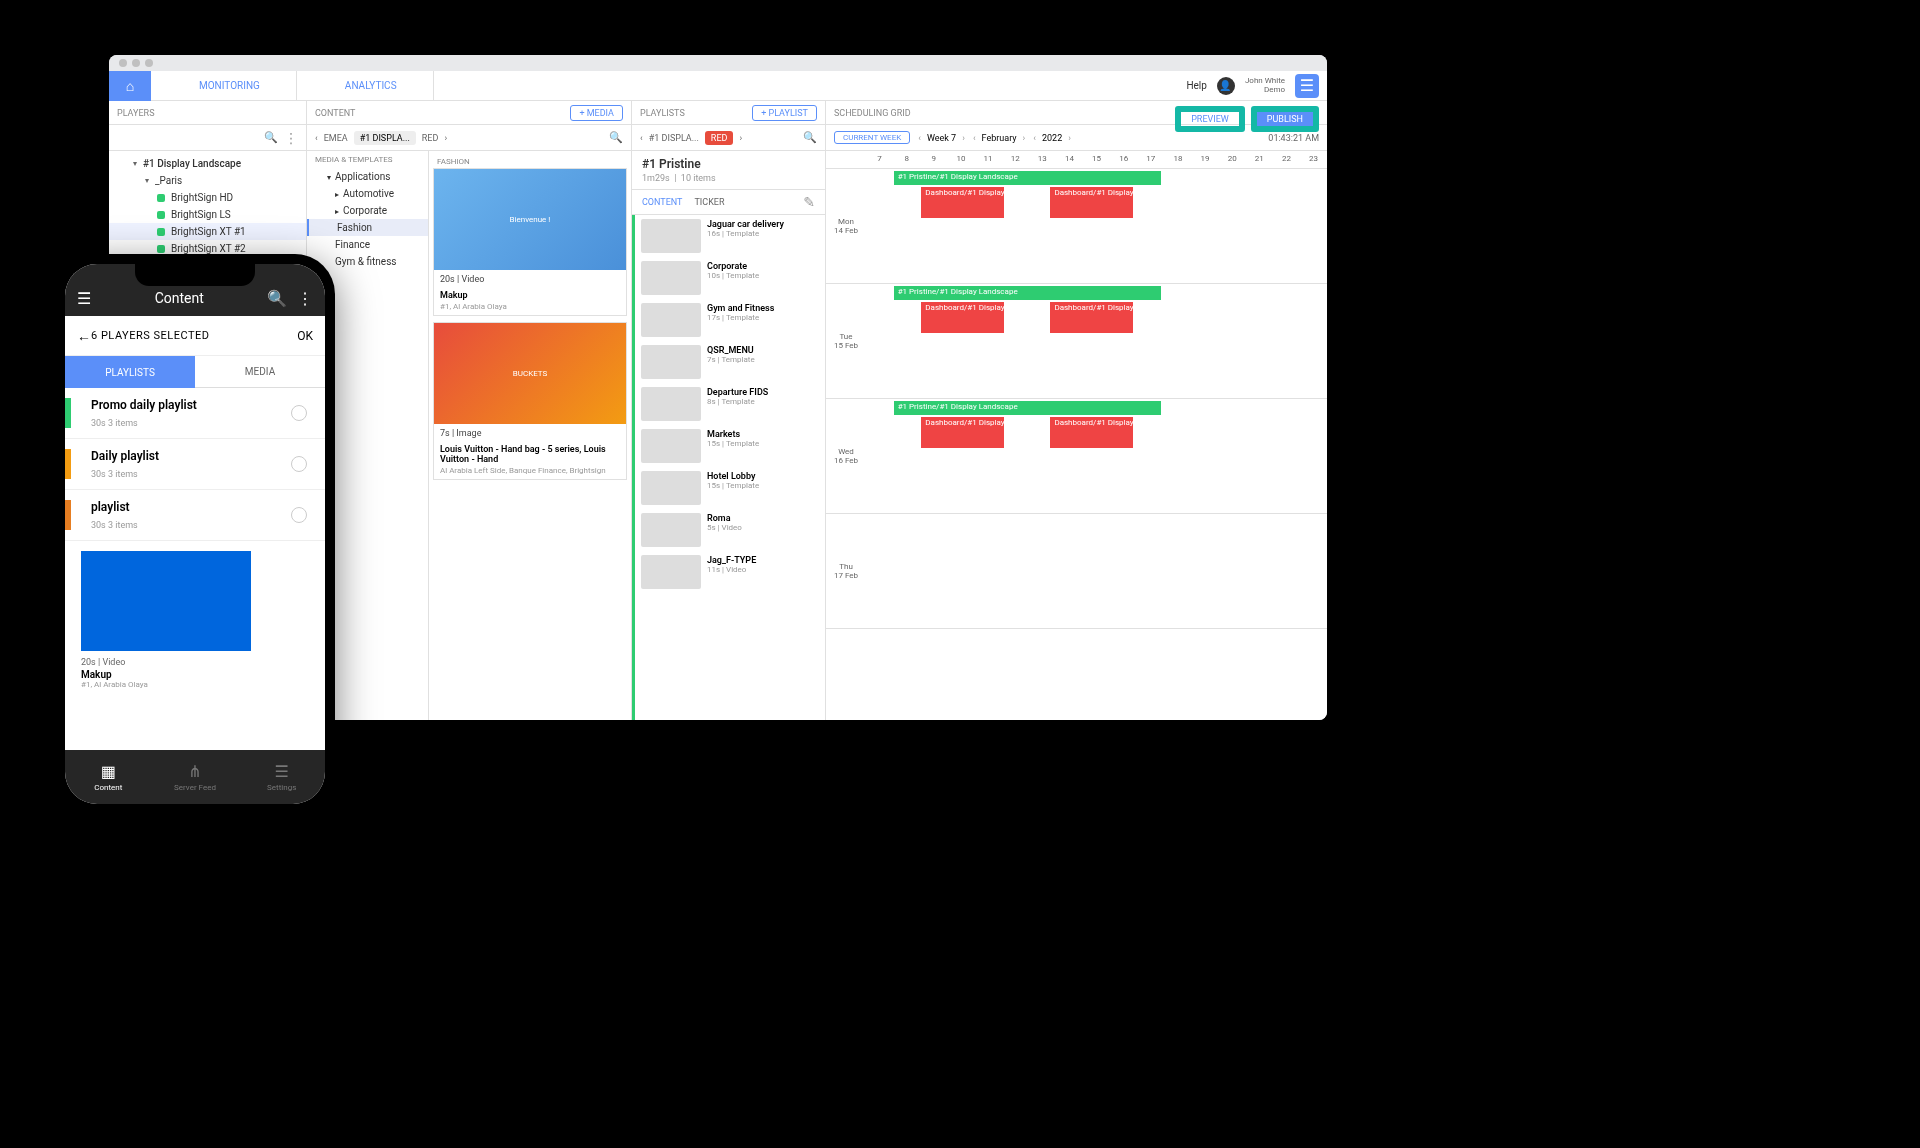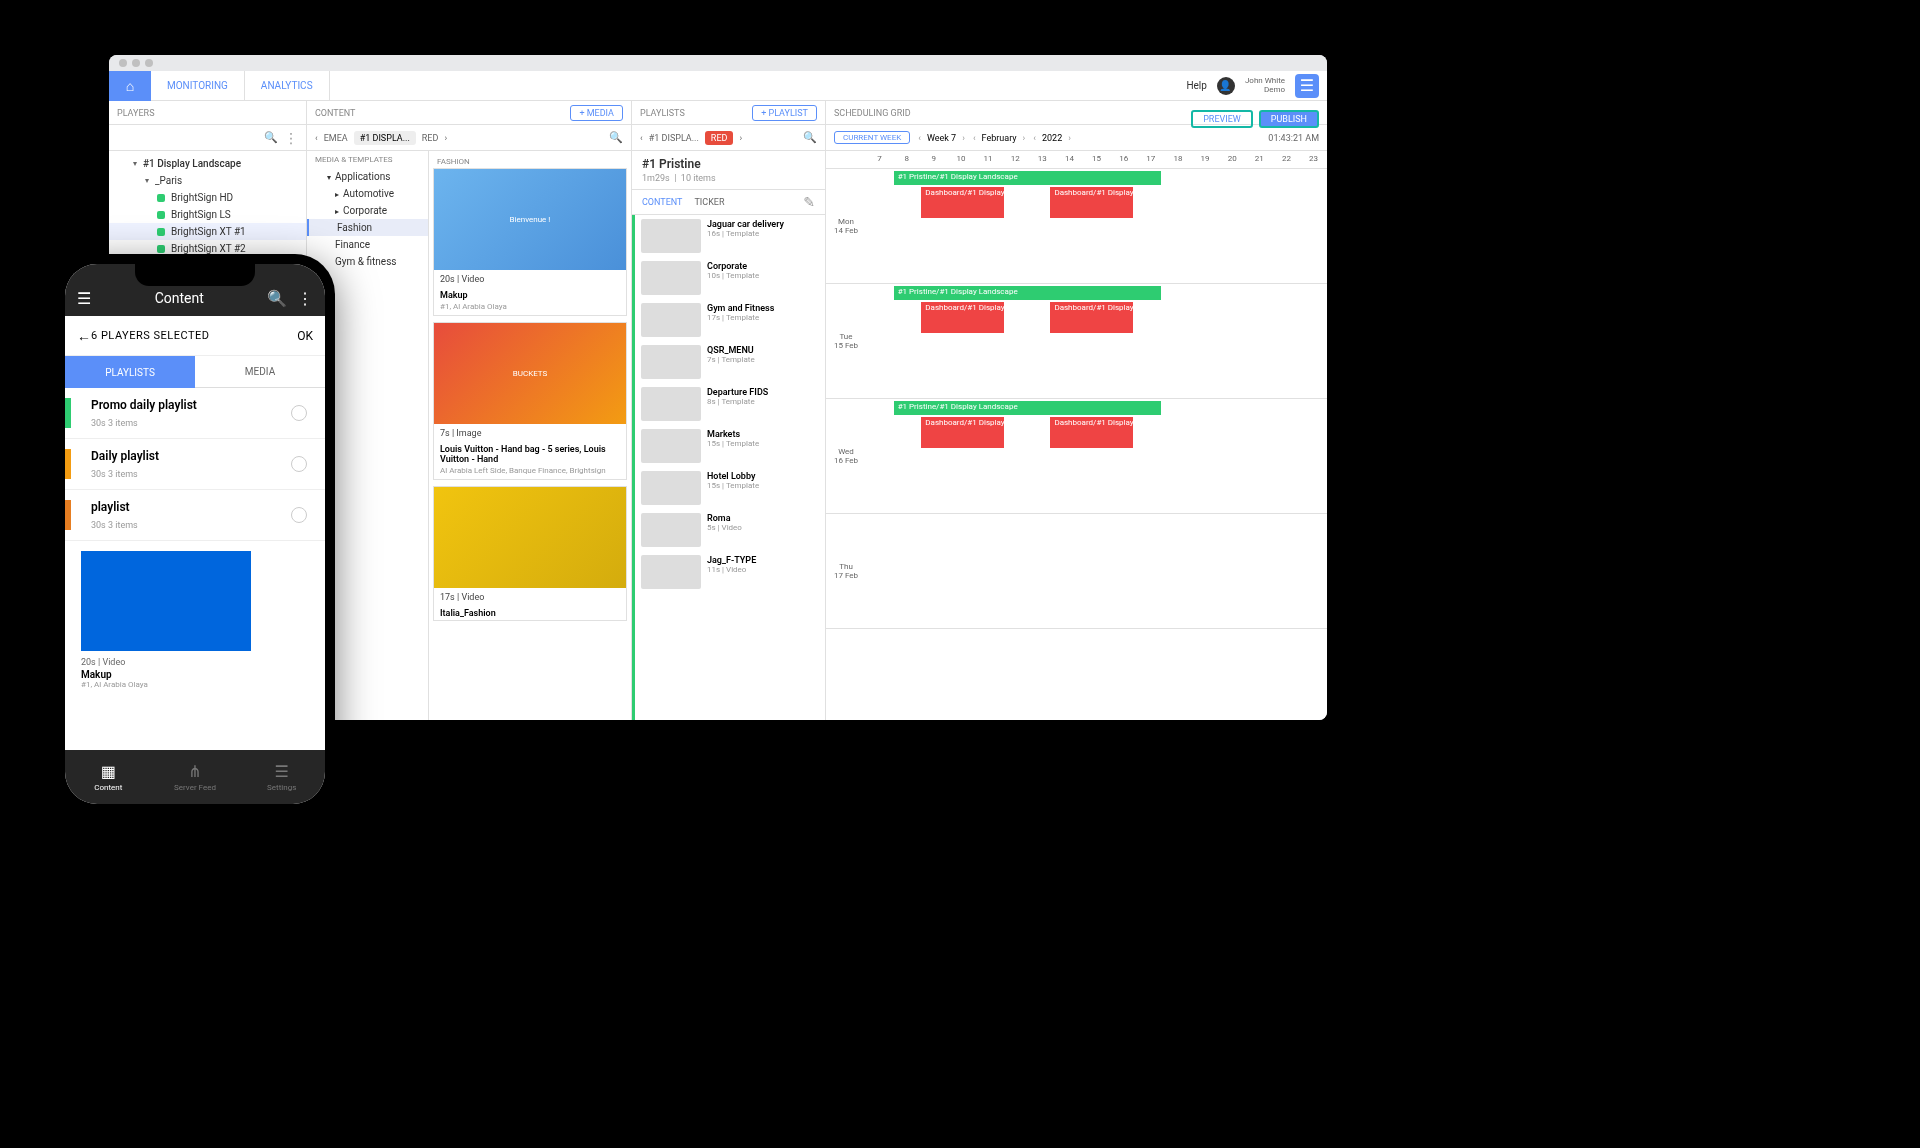--- a/index.html
+++ b/index.html
@@ -3,21 +3,21 @@
 <meta charset="utf-8">
 <style>
 * { margin:0; padding:0; box-sizing:border-box; font-family:-apple-system,BlinkMacSystemFont,"Segoe UI",Roboto,sans-serif; }
 body { background:#000; width:1920px; height:1148px; position:relative; overflow:hidden; }
 .desktop { position:absolute; left:109px; top:55px; width:1218px; height:665px; background:#f5f7fa; border-radius:8px; overflow:hidden; box-shadow:0 4px 20px rgba(0,0,0,0.3); }
 .titlebar { height:16px; background:#e8e9eb; display:flex; align-items:center; padding:0 10px; gap:5px; }
 .tbd { width:8px; height:8px; border-radius:50%; background:#c0c0c0; }
 .topbar { height:30px; display:flex; align-items:center; background:#fff; border-bottom:1px solid #e0e0e0; }
 .home-btn { width:42px; height:30px; background:#5b8ff9; display:flex; align-items:center; justify-content:center; color:#fff; font-size:14px; }
 .topnav { display:flex; height:30px; }
-.topnav-item { padding:0 16px; font-size:10px; display:flex; align-items:center; color:#5b8ff9; cursor:pointer; border-right:1px solid #e0e0e0; }
+.topnav-item { padding:0 36px; font-size:10px; display:flex; align-items:center; color:#5b8ff9; cursor:pointer; border-right:1px solid #e0e0e0;margin-left:12px; }
 .topright { margin-left:auto; display:flex; align-items:center; gap:10px; padding-right:8px; }
 .help { font-size:10px; color:#333; }
 .avatar-circ { width:18px; height:18px; border-radius:50%; background:#333; color:#fff; display:flex; align-items:center; justify-content:center; font-size:10px; }
 .user-txt { font-size:8px; color:#666; line-height:1.1; text-align:right; }
 .settings-btn { width:24px; height:24px; background:#5b8ff9; border-radius:4px; display:flex; align-items:center; justify-content:center; color:#fff; }
 .panels { display:flex; height:619px; }
 .panel { border-right:1px solid #e0e0e0; display:flex; flex-direction:column; background:#fff; }
 .panel-hdr { height:24px; border-bottom:1px solid #e0e0e0; display:flex; align-items:center; padding:0 8px; font-size:9px; color:#888; }
 .add-btn { margin-left:auto; border:1px solid #5b8ff9; color:#5b8ff9; padding:2px 8px; font-size:9px; border-radius:3px; cursor:pointer; }
 .panel-toolbar { height:26px; border-bottom:1px solid #e0e0e0; display:flex; align-items:center; padding:0 8px; gap:6px; }
@@ -65,21 +65,21 @@
 .pl-tab.inactive { color:#666; }
 .pl-items { flex:1; overflow-y:auto; border-left:3px solid #2ecc71; }
 .pl-item { display:flex; padding:4px 6px; gap:6px; cursor:pointer; }
 .pl-thumb { width:60px; height:34px; background:#ddd; border-radius:2px; }
 .pl-text { flex:1; }
 .pl-t { font-size:9px; font-weight:600; }
 .pl-m { font-size:8px; color:#999; }
 
 .schedule { flex:1; }
 .sched-btns { margin-left:auto; display:flex; gap:6px; }
-.sched-btn { border:2px solid #14b8a6; color:#5b8ff9; padding:2px 10px; font-size:9px; border-radius:3px; cursor:pointer;margin-top:12px; }
+.sched-btn { border:6px solid #14b8a6; color:#5b8ff9; padding:2px 10px; font-size:9px; border-radius:3px; cursor:pointer;margin-top:12px; }
 .sched-btn.primary { background:#5b8ff9; color:#fff; }
 .sched-nav { height:26px; border-bottom:1px solid #e0e0e0; display:flex; align-items:center; padding:0 8px; gap:8px; font-size:9px; }
 .chip { border:1px solid #5b8ff9; color:#5b8ff9; padding:1px 8px; border-radius:3px; font-size:8px; }
 .nav-grp { display:flex; align-items:center; gap:6px; }
 .nav-arr { color:#999; cursor:pointer; }
 .clock { margin-left:auto; font-size:9px; color:#666; }
 .sched-grid { display:flex; flex-direction:column; flex:1; }
 .sched-head { display:flex; height:18px; border-bottom:1px solid #e0e0e0; font-size:8px; color:#666; }
 .day-lbl { width:40px; }
 .hr-cell { flex:1; text-align:center; padding-top:3px; }
@@ -211,25 +211,20 @@
             <div class="m-meta">20s | Video</div>
             <div class="m-title">Makup</div>
             <div class="m-sub">#1, Al Arabia Olaya</div>
           </div>
           <div class="m-card">
             <div class="m-thumb food">BUCKETS</div>
             <div class="m-meta">7s | Image</div>
             <div class="m-title">Louis Vuitton - Hand bag - 5 series, Louis Vuitton - Hand</div>
             <div class="m-sub">Al Arabia Left Side, Banque Finance, Brightsign</div>
           </div>
-          <div class="m-card">
-            <div class="m-thumb yel"></div>
-            <div class="m-meta">17s | Video</div>
-            <div class="m-title">Italia_Fashion</div>
-          </div>
         </div>
       </div>
     </div>
 
     <div class="panel playlists">
       <div class="panel-hdr">
         <span>PLAYLISTS</span>
         <span class="add-btn">+ PLAYLIST</span>
       </div>
       <div class="panel-toolbar">

